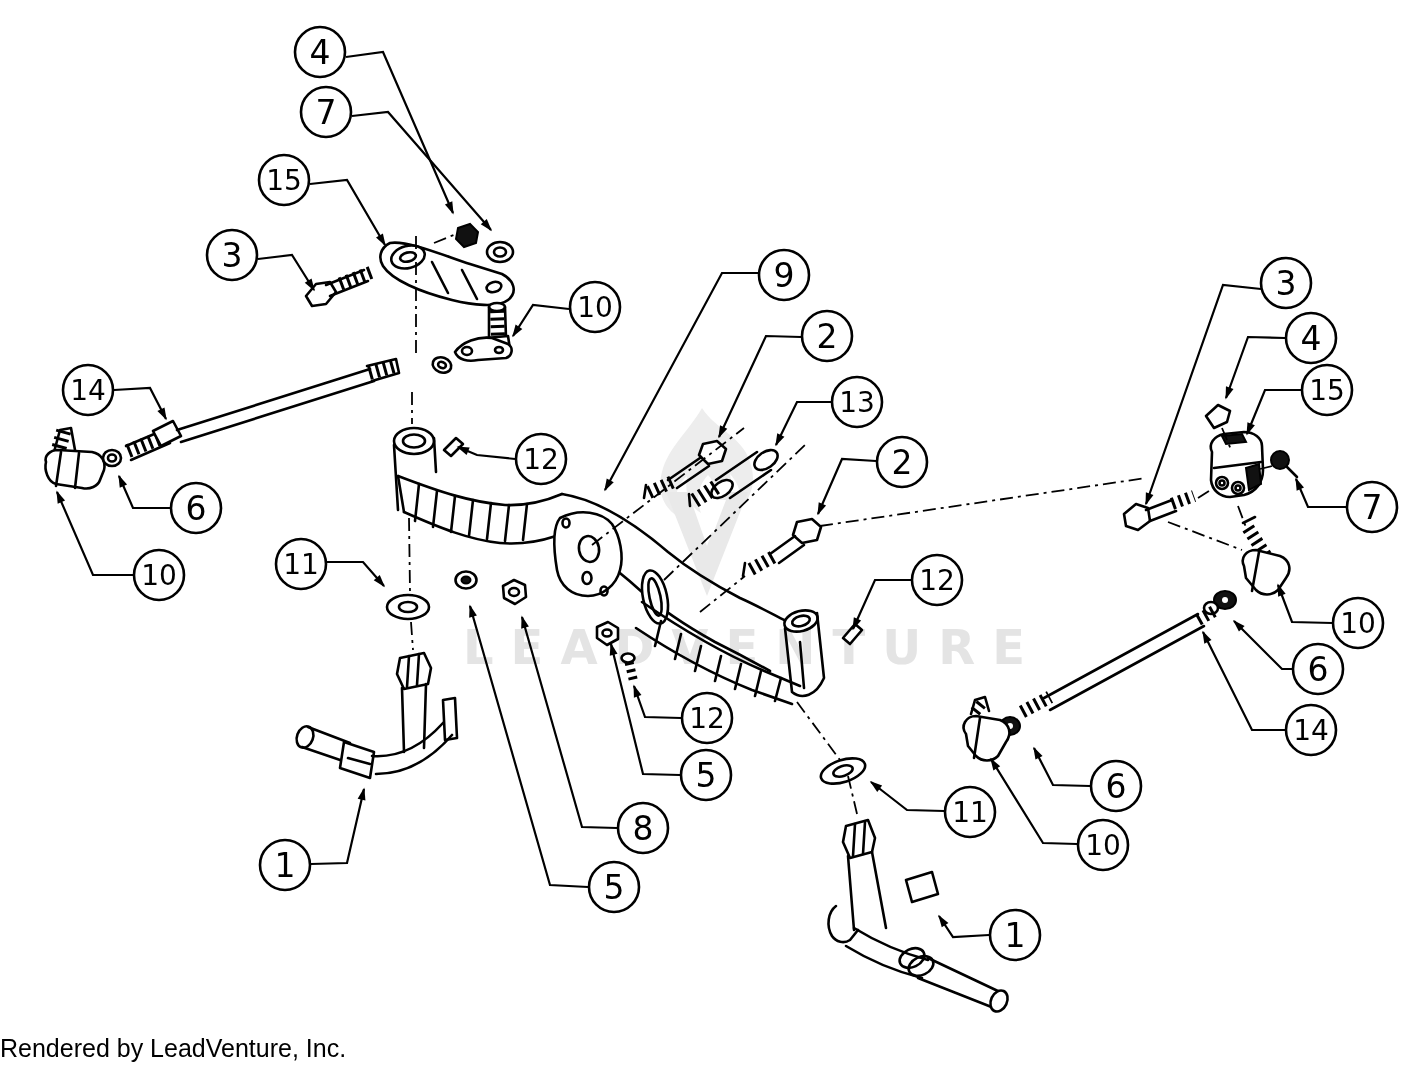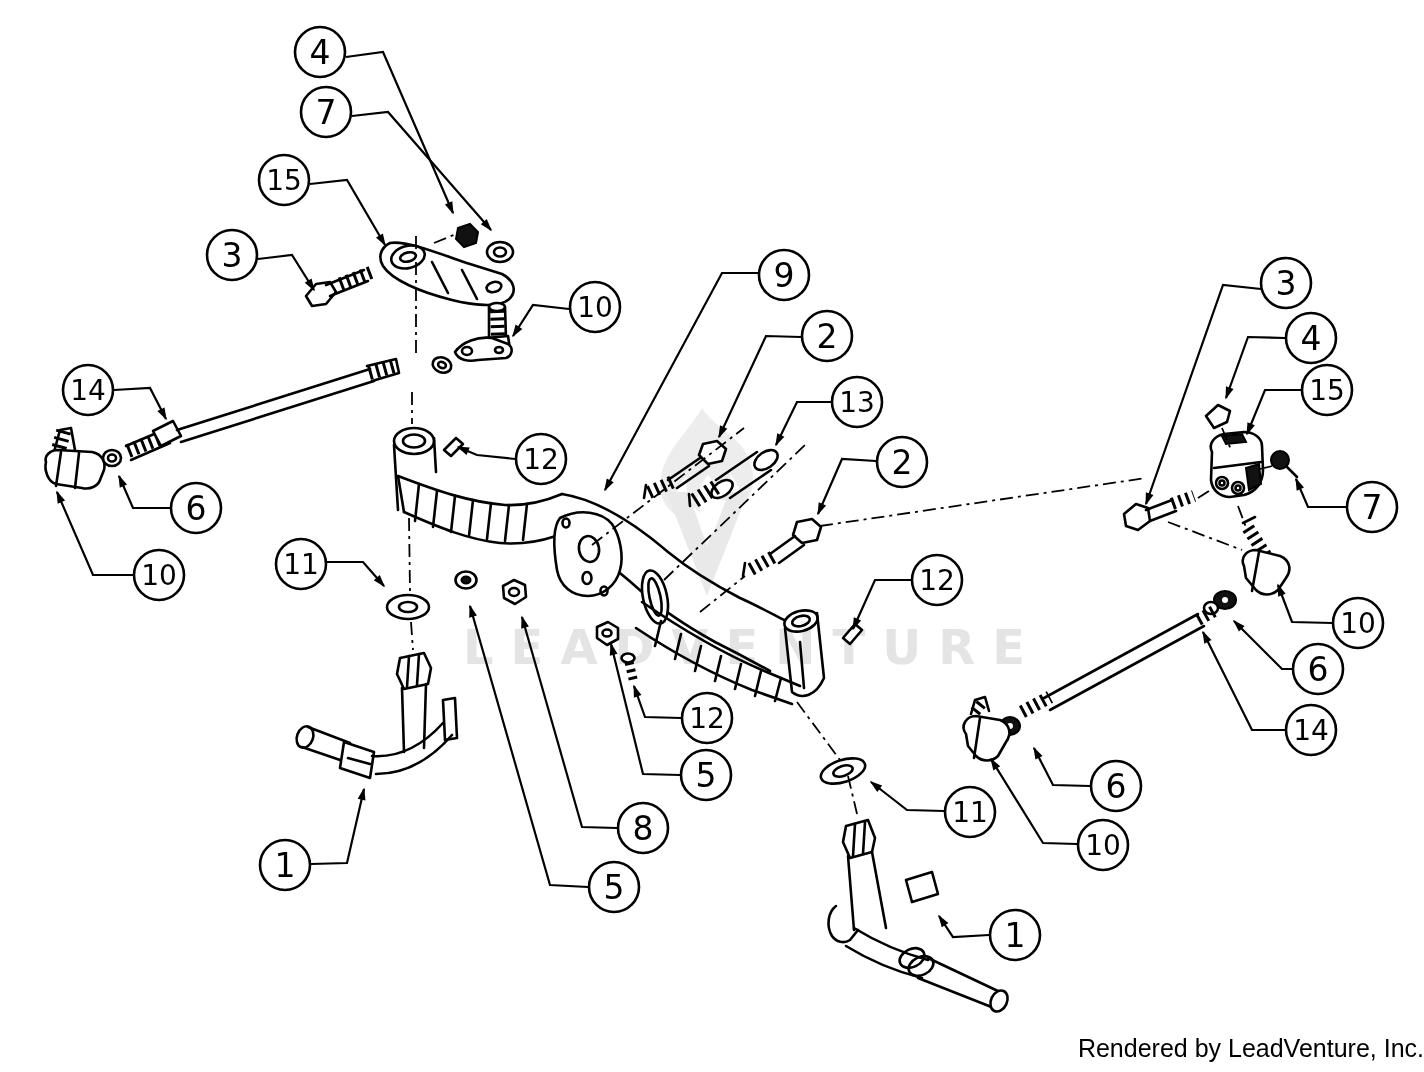--- a/index.html
+++ b/index.html
@@ -8,21 +8,21 @@
   svg{position:absolute;left:0;top:0;}
   .art{stroke:#000;stroke-width:2.6;fill:none;stroke-linecap:round;stroke-linejoin:round;}
   .artw{stroke:#000;stroke-width:2.6;fill:#fff;stroke-linecap:round;stroke-linejoin:round;}
   .dark{stroke:#000;stroke-width:2;fill:#111;}
   .thr{stroke:#000;fill:none;stroke-dasharray:3 4.5;}
   .dashdot{stroke:#000;stroke-width:1.8;fill:none;stroke-dasharray:13 5 3 5;}
   .leader{stroke:#000;stroke-width:2.2;fill:none;}
   .bubble{stroke:#000;stroke-width:2.6;fill:#fff;}
   .bubble-num{font-family:"DejaVu Sans",sans-serif;fill:#000;text-anchor:middle;}
   .wm-text{font-family:"DejaVu Sans",sans-serif;font-weight:bold;fill:#e4e4e4;letter-spacing:17px;}
-  #footer{position:absolute;left:0;right:0;top:1034px;text-align:right;
+  #footer{position:absolute;left:0;right:0;top:1034px;text-align:left;
           font-size:25px;color:#000;font-family:"Liberation Sans",sans-serif;}
 </style>
 </head>
 <body>
 
 <div id="page">
 <svg width="1424" height="1072" viewBox="0 0 1424 1072">
   <defs>
     <marker id="arr" markerWidth="15" markerHeight="11" refX="12" refY="5.5" orient="auto" markerUnits="userSpaceOnUse">
       <path d="M1,1.5 L13.5,5.5 L1,9.5 Z" fill="#000"></path>

